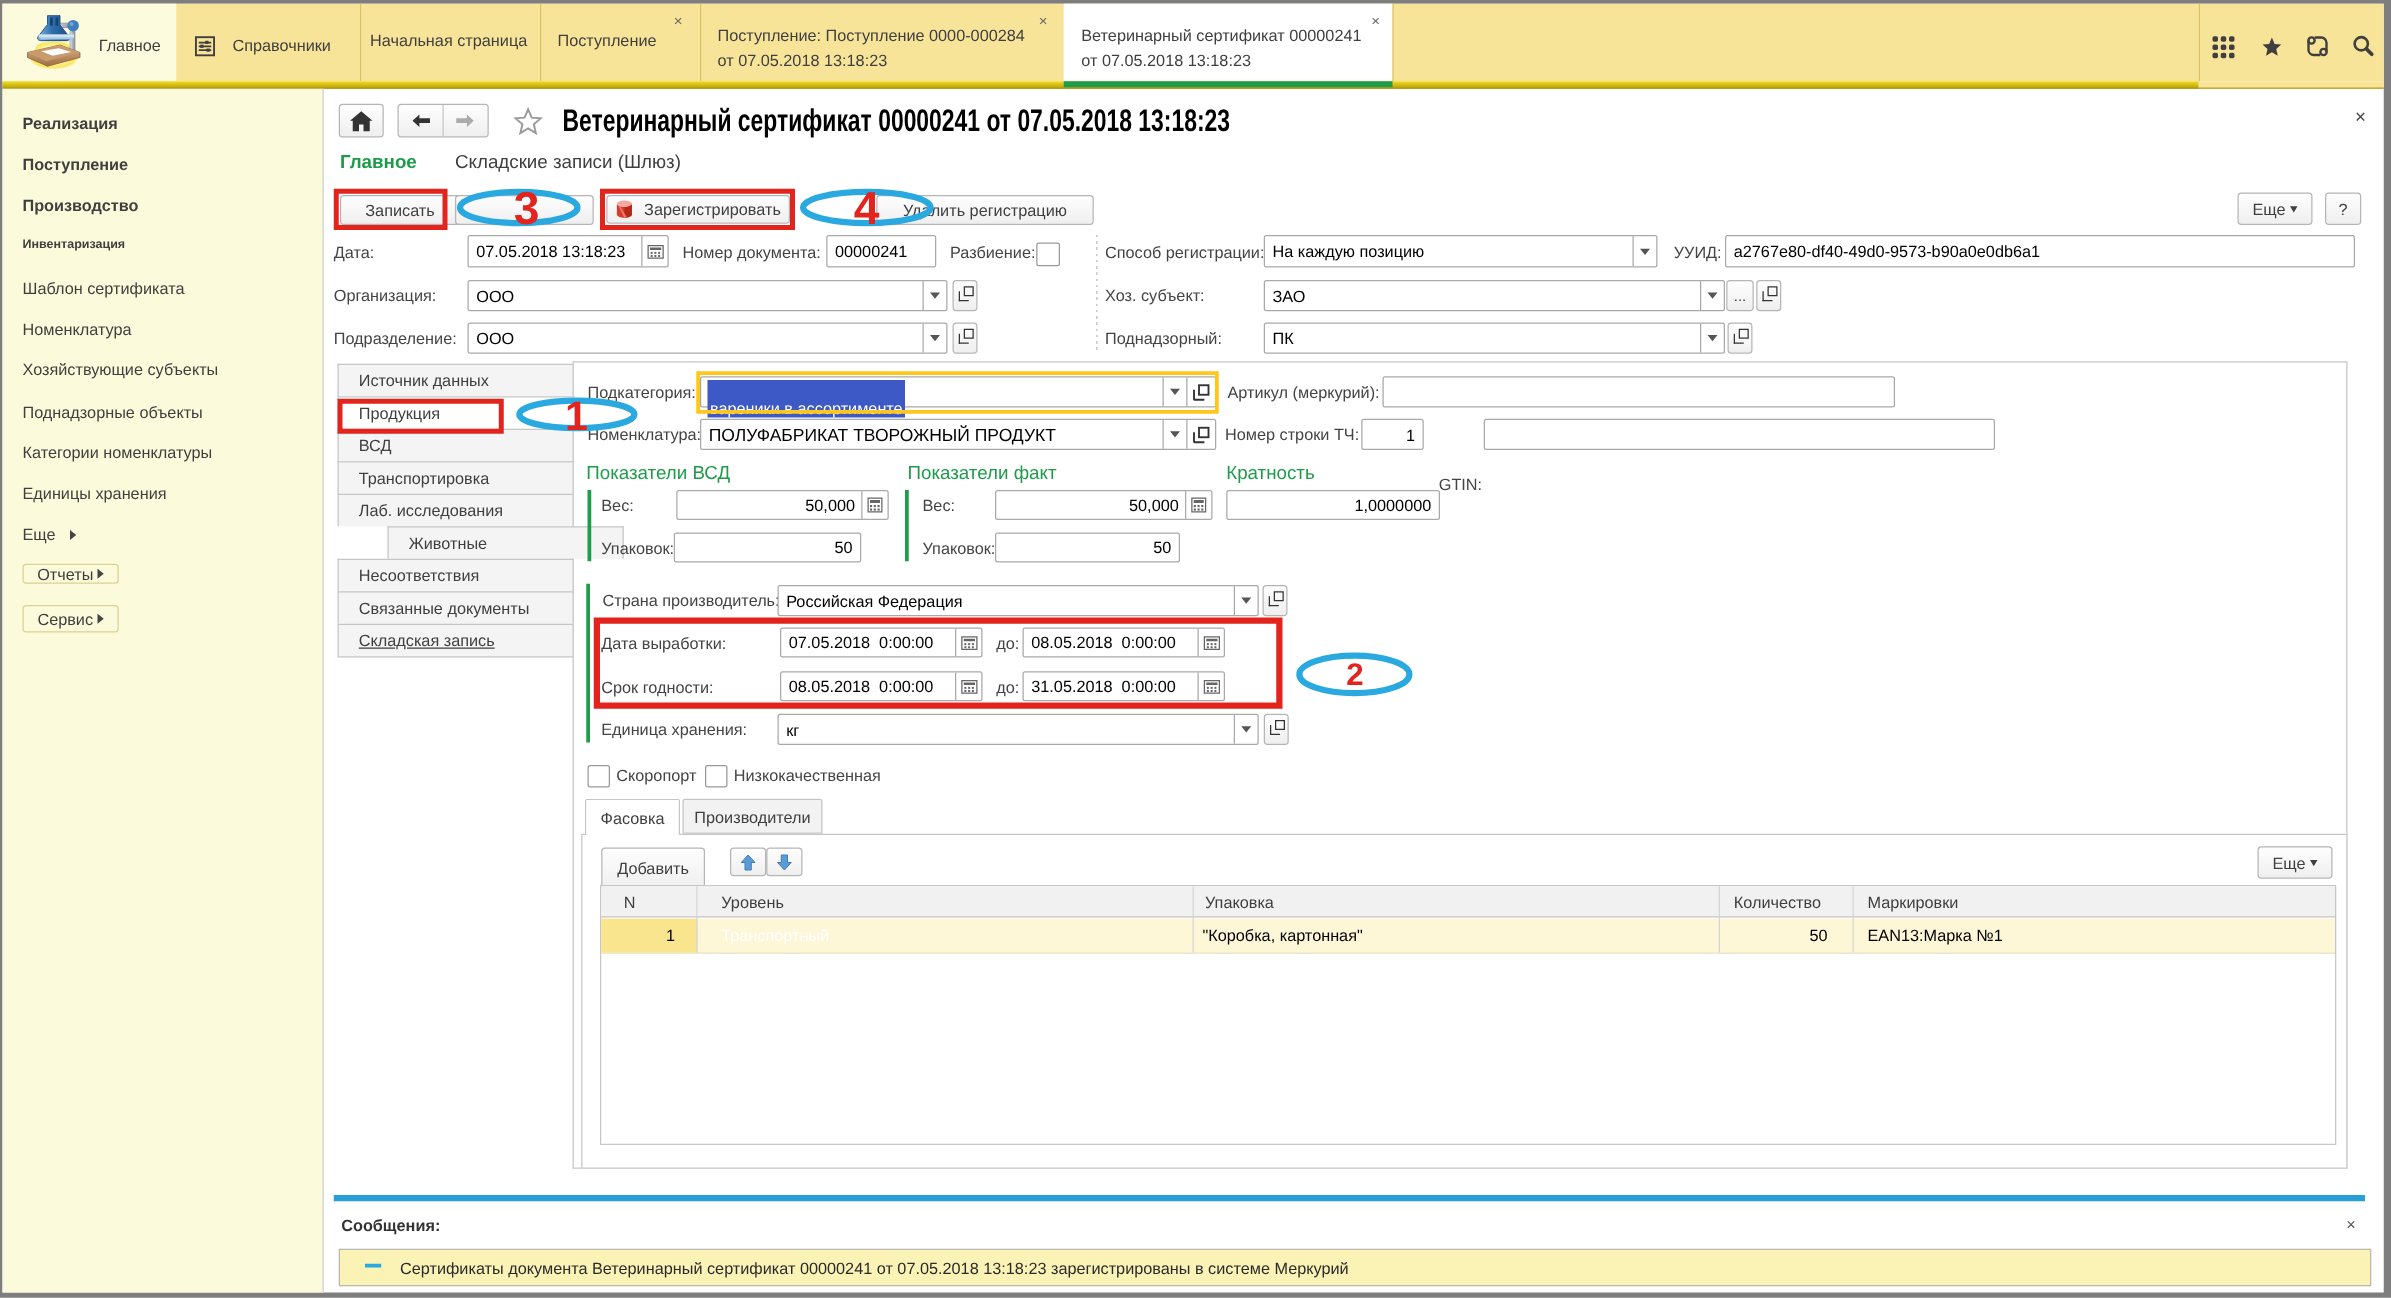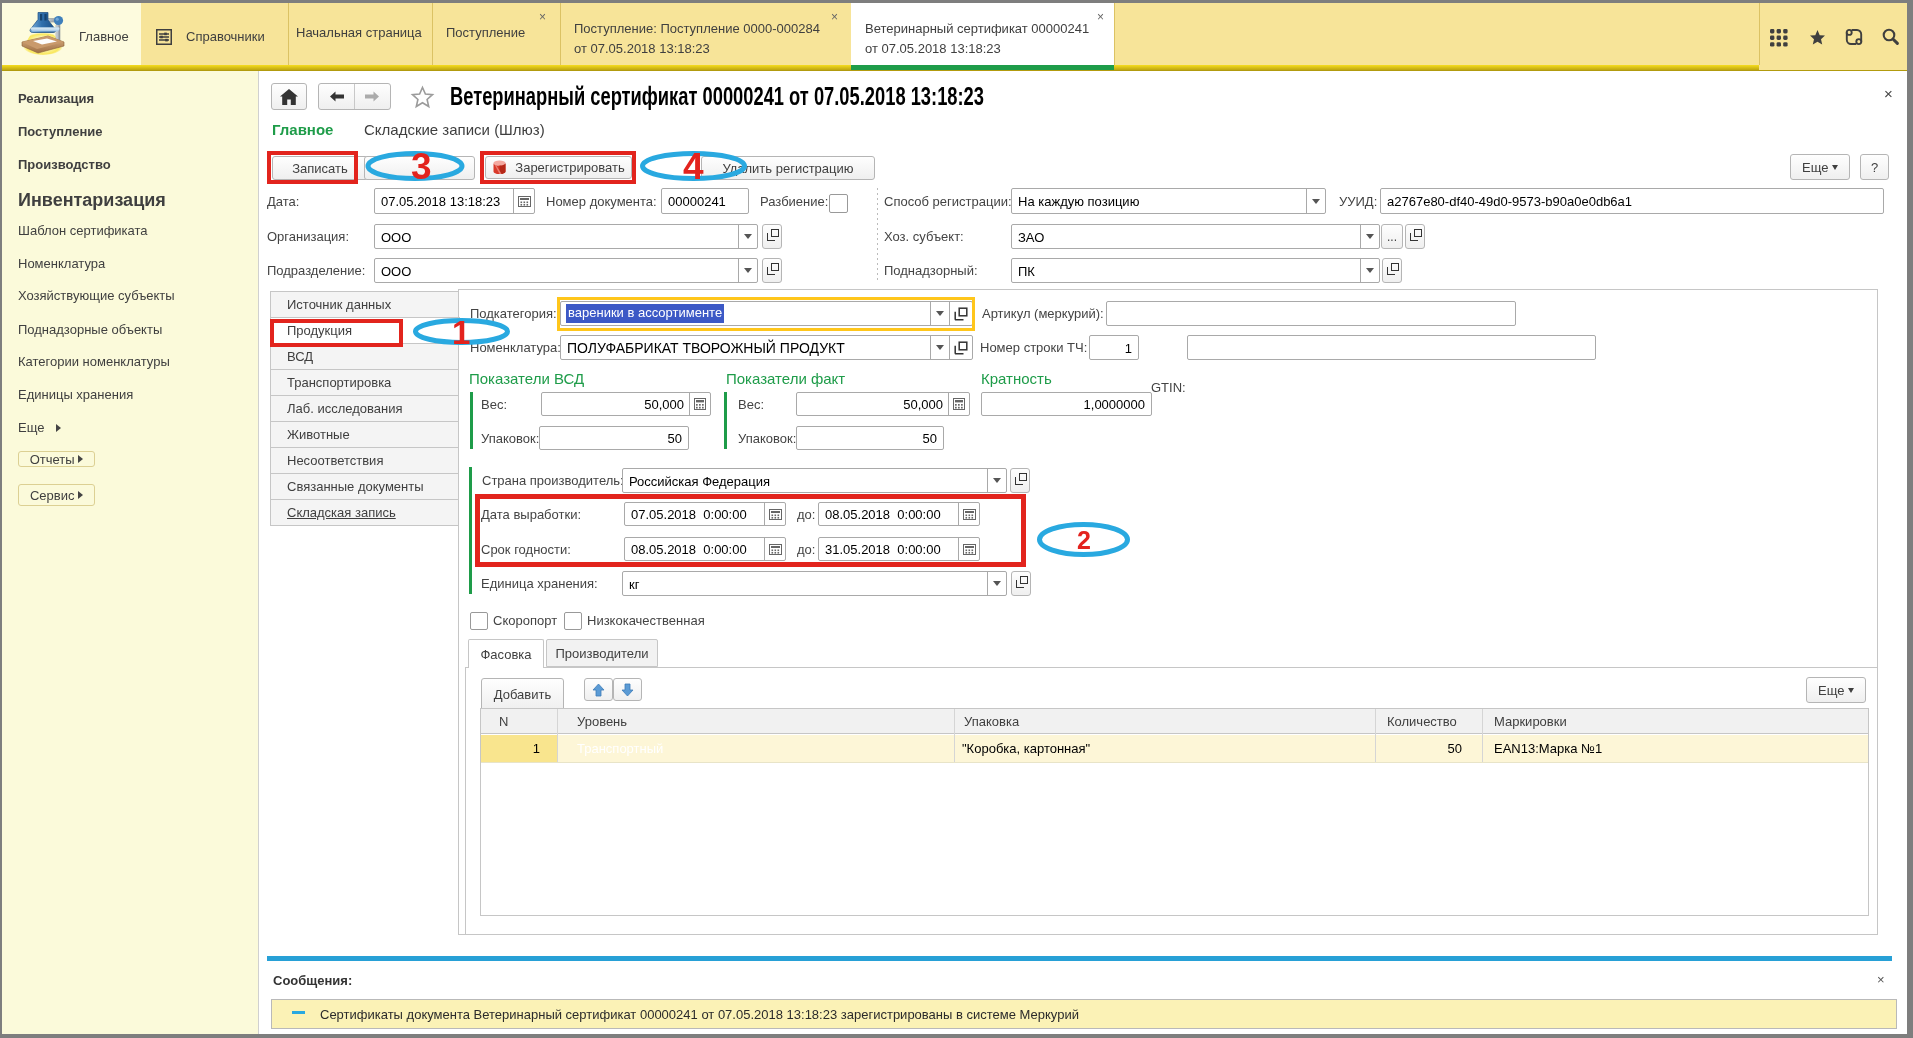--- a/index.html
+++ b/index.html
@@ -131,21 +131,21 @@
 <svg class="abs" style="left:1882px;top:28px;" width="18" height="18" viewBox="0 0 18 18">
     <circle cx="7" cy="7" r="5.3" fill="none" stroke="#3F3F3F" stroke-width="2.1"></circle>
     <path d="M11.2 11.2l4.2 4.2" stroke="#3F3F3F" stroke-width="3" stroke-linecap="round"></path>
   </svg>
 
 <div class="abs" style="left:2px;top:71px;width:257px;height:963px;background:#FBFADA;border-right:1px solid #D0D0D0;box-sizing:border-box;"></div>
 <div id="sidebar">
 <div class="abs" style="left:18px;top:91px;font-size:13px;font-weight:bold;color:#3F3F3F;">Реализация</div>
 <div class="abs" style="left:18px;top:124px;font-size:13px;font-weight:bold;color:#3F3F3F;">Поступление</div>
 <div class="abs" style="left:18px;top:157px;font-size:13px;font-weight:bold;color:#3F3F3F;">Производство</div>
-<div class="abs" style="left:18px;top:190px;font-size:18px;font-weight:bold;color:#3F3F3F;">Инвентаризация</div>
+<div class="abs" style="left:18px;top:190px;font-size:10px;font-weight:bold;color:#3F3F3F;">Инвентаризация</div>
 <div class="abs" style="left:18px;top:223px;font-size:13px;color:#3F3F3F;">Шаблон сертификата</div>
 <div class="abs" style="left:18px;top:256px;font-size:13px;color:#3F3F3F;">Номенклатура</div>
 <div class="abs" style="left:18px;top:288px;font-size:13px;color:#3F3F3F;">Хозяйствующие субъекты</div>
 <div class="abs" style="left:18px;top:322px;font-size:13px;color:#3F3F3F;">Поднадзорные объекты</div>
 <div class="abs" style="left:18px;top:354px;font-size:13px;color:#3F3F3F;">Категории номенклатуры</div>
 <div class="abs" style="left:18px;top:387px;font-size:13px;color:#3F3F3F;">Единицы хранения</div>
 <div class="abs" style="left:18px;top:420px;font-size:13px;color:#3F3F3F;">Еще</div>
 <div class="abs" style="left:56px;top:424px;width:0;height:0;border-top:4px solid transparent;border-bottom:4px solid transparent;border-left:5px solid #444;"></div>
 <div class="abs" style="left:18px;top:451px;width:77px;height:16px;border:1px solid #DCD093;border-radius:3px;box-sizing:border-box;font-size:13px;color:#3F3F3F;display:flex;align-items:center;justify-content:center;">Отчеты&nbsp;<span style="display:inline-block;width:0;height:0;border-top:4px solid transparent;border-bottom:4px solid transparent;border-left:5px solid #444;"></span></div>
 <div class="abs" style="left:18px;top:484px;width:77px;height:22px;border:1px solid #DCD093;border-radius:3px;box-sizing:border-box;font-size:13px;color:#3F3F3F;display:flex;align-items:center;justify-content:center;">Сервис&nbsp;<span style="display:inline-block;width:0;height:0;border-top:4px solid transparent;border-bottom:4px solid transparent;border-left:5px solid #444;"></span></div>
@@ -260,28 +260,28 @@
 </div>
 <div id="pages">
 
 <div class="abs" style="left:458px;top:289px;width:1420px;height:646px;border:1px solid #C6C6C6;box-sizing:border-box;"></div>
 
 <div class="vtab" style="top:291px;">Источник данных</div>
 <div class="vtab act" style="top:317px;">Продукция</div>
 <div class="vtab" style="top:343px;">ВСД</div>
 <div class="vtab" style="top:369px;">Транспортировка</div>
 <div class="vtab" style="top:395px;">Лаб. исследования</div>
-<div class="vtab" style="top:421px;">Животные</div>
+<div class="vtab" style="top:421px;margin-left:40px;">Животные</div>
 <div class="vtab" style="top:447px;">Несоответствия</div>
 <div class="vtab" style="top:473px;">Связанные документы</div>
 <div class="vtab" style="top:499px;border-bottom:1px solid #C6C6C6;height:27px;text-decoration:underline;">Складская запись</div>
 
 <div class="lbl" style="left:470px;top:306px;">Подкатегория:</div>
 <div class="fld" style="left:560px;top:301px;width:413px;height:25px;">
-      <span style="position:absolute;left:5px;top:2px;bottom:2px;background:#3C59C6;color:#fff;padding:1px 2px;font-size:13px;">вареники в ассортименте</span>
+      <span style="position:absolute;left:5px;top:2px;bottom:2px;background:#3C59C6;color:#fff;padding:15px 2px;font-size:13px;">вареники в ассортименте</span>
       <span class="ddb" style="right:23px;">
         <span class="arr"></span>
       </span>
       <span class="ddb" style="right:0;width:22px;">
         <svg width="14" height="14" viewBox="0 0 14 14">
           <rect x="5.2" y="1.2" width="7.6" height="7.6" fill="none" stroke="#333" stroke-width="1.5"></rect>
           <path d="M9.5 12.8H1.9a0.7 0.7 0 01-0.7-0.7V4.8" fill="none" stroke="#333" stroke-width="1.5"></path>
         </svg>
       </span>
     </div>

